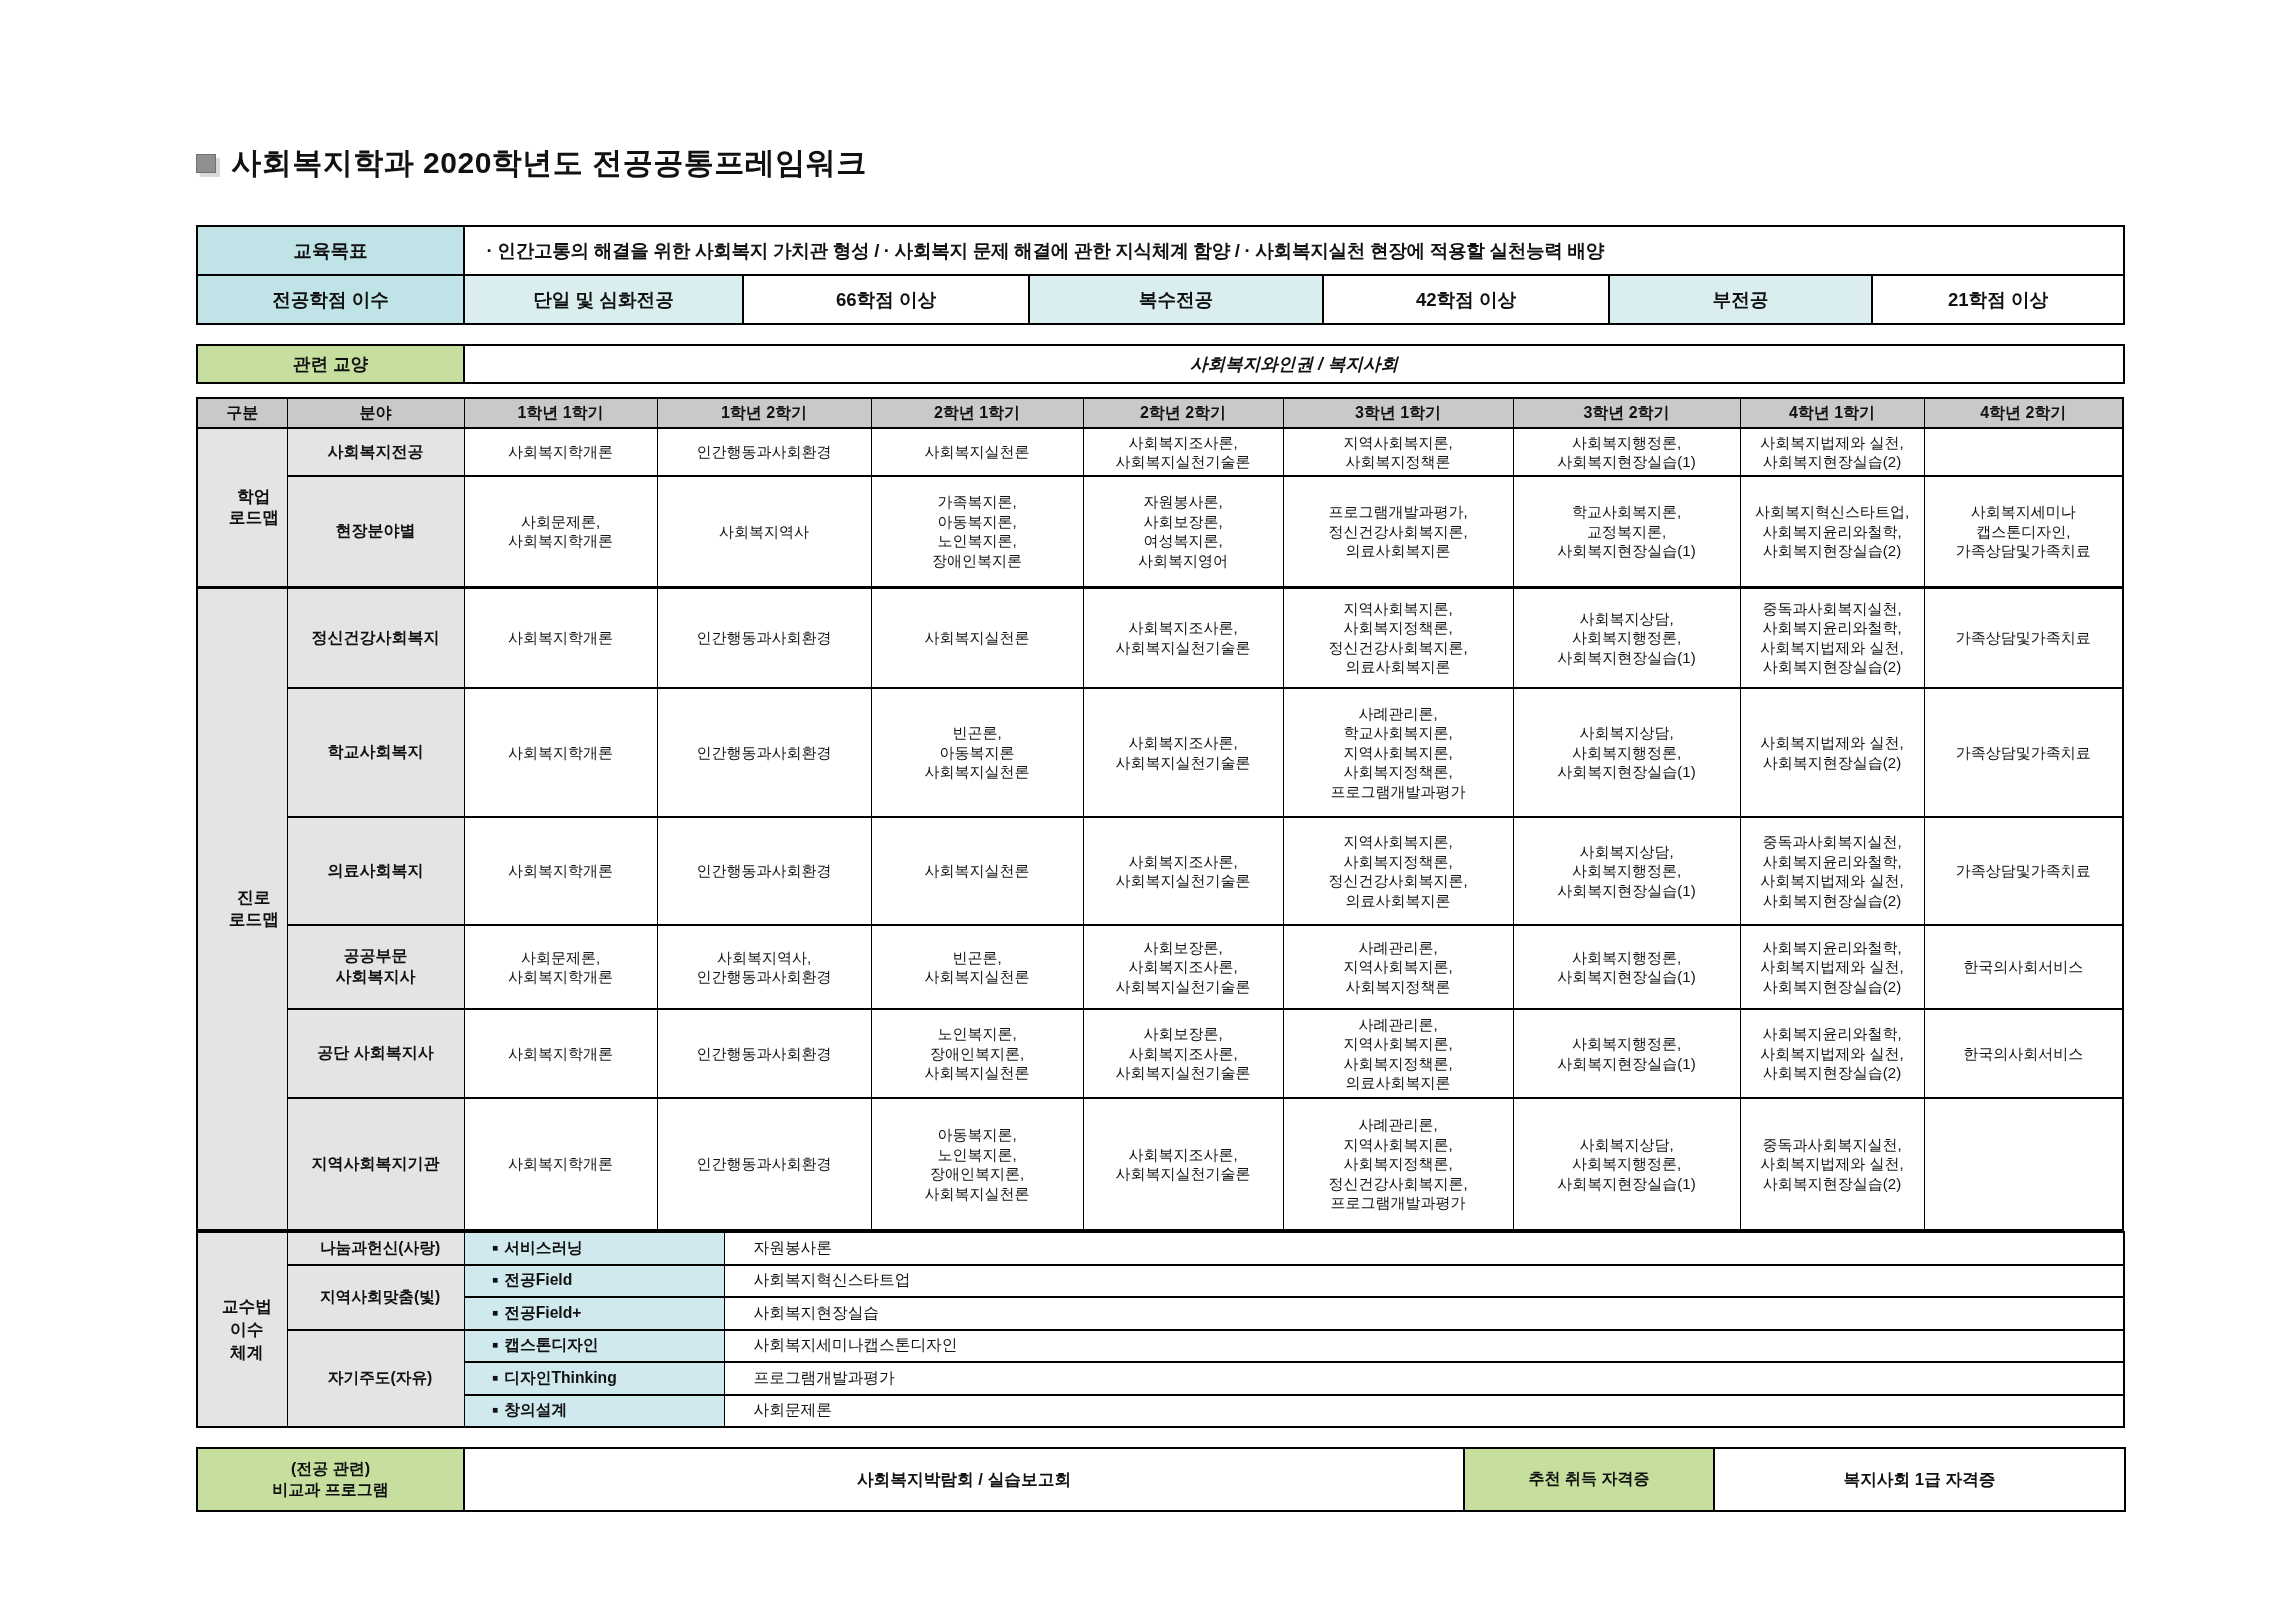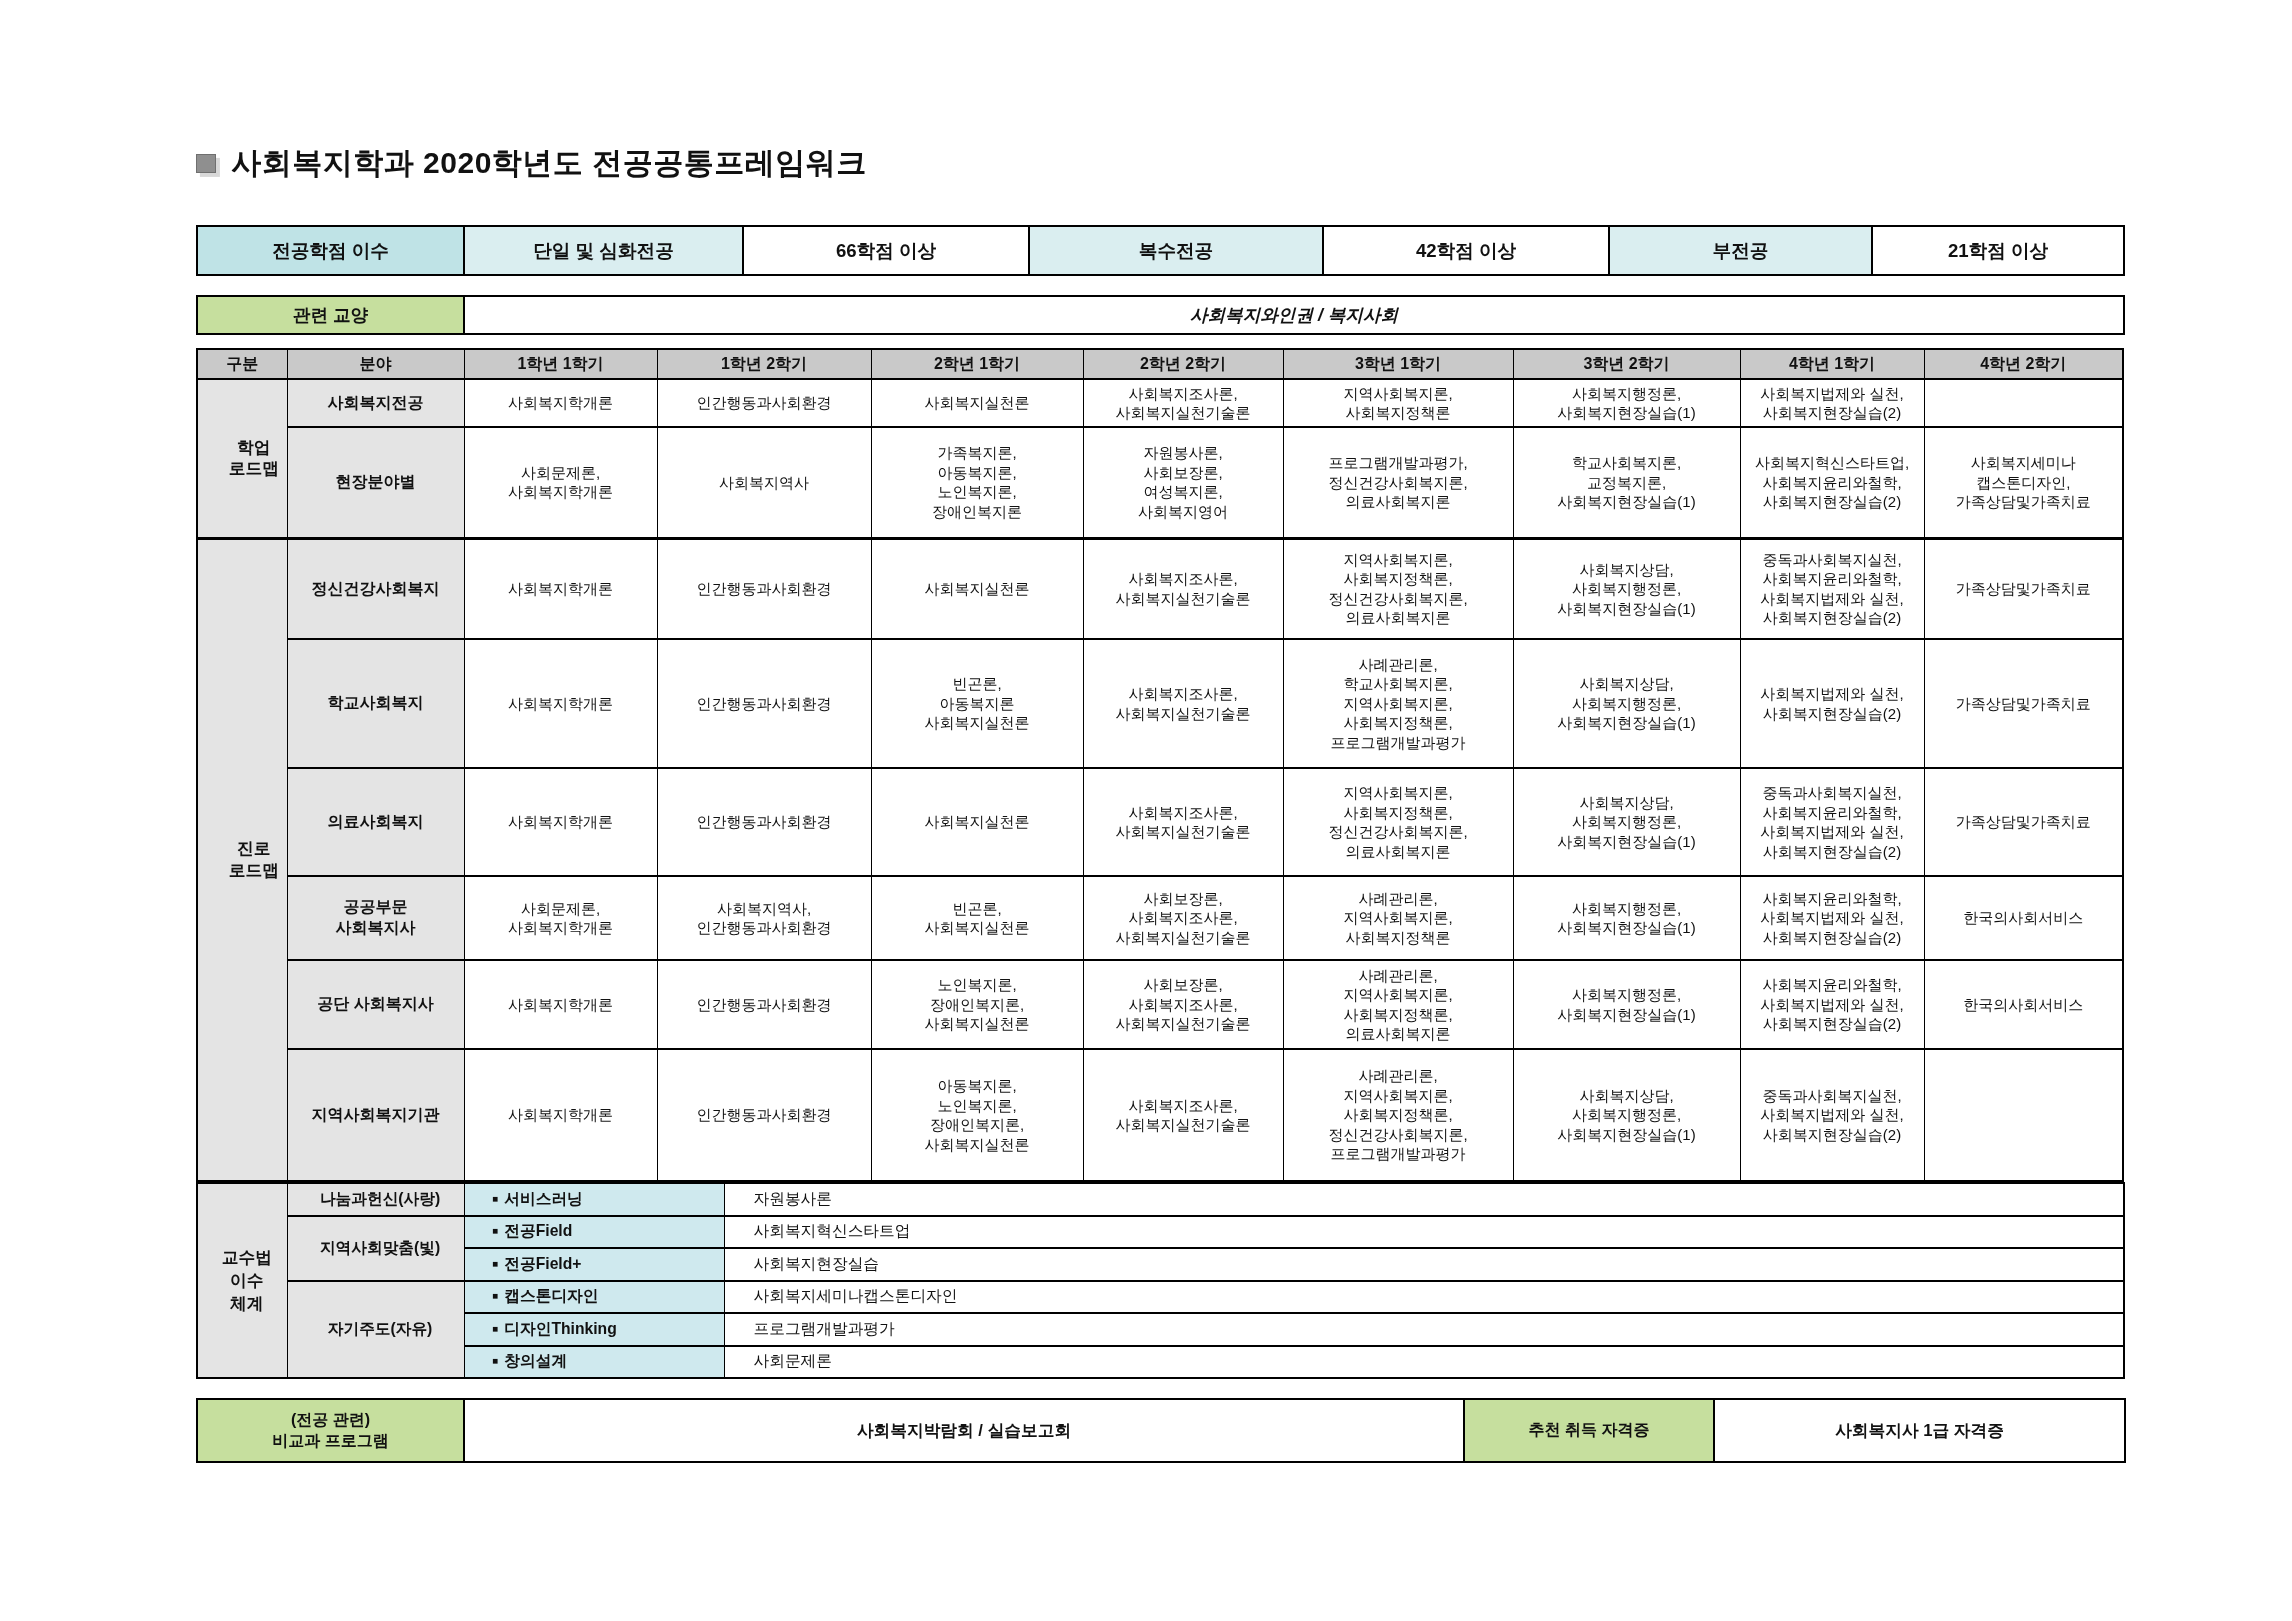--- a/index.html
+++ b/index.html
@@ -78,20 +78,24 @@
     <colgroup>
       <col style="width:267px">
         <col style="width:279px">
         <col style="width:286px">
       <col style="width:294px">
         <col style="width:286px">
         <col style="width:263px">
         <col style="width:252px">
     </colgroup>
     <tbody>
+        <tr>
+      <td class="cyan">교육목표</td>
+      <td class="goal-text" colspan="6">·  인간고통의 해결을 위한 사회복지 가치관 형성 /  · 사회복지 문제 해결에 관한 지식체계 함양 /  · 사회복지실천 현장에 적용할 실천능력 배양</td>
+    </tr>
     <tr>
       <td class="cyan">전공학점 이수</td>
       <td class="lcyan">단일 및 심화전공</td>
       <td>66학점 이상</td>
       <td class="lcyan">복수전공</td>
       <td>42학점 이상</td>
       <td class="lcyan">부전공</td>
       <td>21학점 이상</td>
     </tr>
   </tbody>
@@ -360,19 +364,19 @@
         <col style="width:1000px">
         <col style="width:250px">
         <col style="width:411px">
     </colgroup>
     <tbody>
         <tr>
       <td class="green lbl">(전공 관련)
 비교과 프로그램</td>
       <td class="val">사회복지박람회  /  실습보고회</td>
       <td class="green lbl">추천 취득 자격증</td>
-      <td class="val">사회복지사 1급 자격증</td>
+      <td class="val">복지사회 1급 자격증</td>
     </tr>
   </tbody>
     </table>
 
 </div>
 
 
 </body></html>

